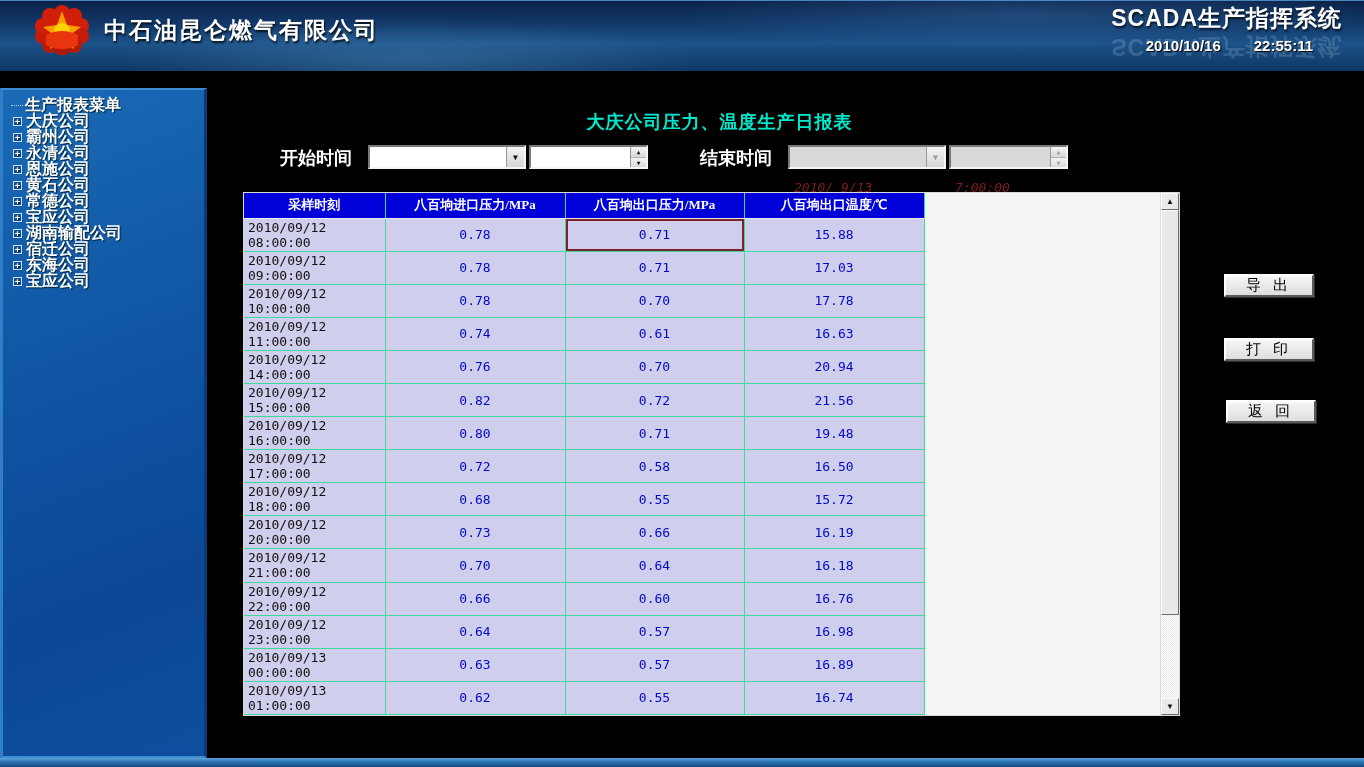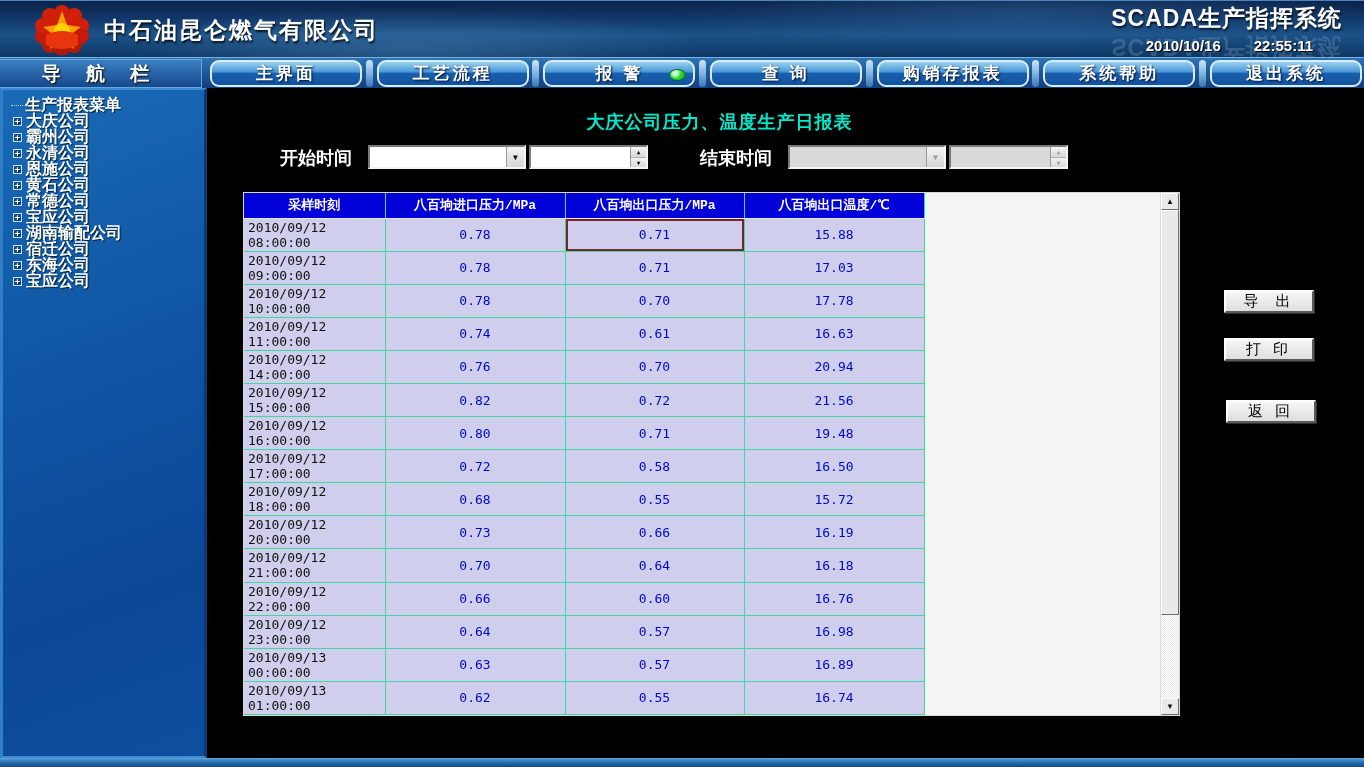--- a/index.html
+++ b/index.html
@@ -3,21 +3,21 @@
 <meta charset="utf-8">
 <style>
   * { margin:0; padding:0; box-sizing:border-box; }
   html,body { background:#000; }
   body { width:1364px; height:767px; position:relative; overflow:hidden;
          font-family:"Liberation Sans", sans-serif; }
 
   .screen { position:absolute; inset:0; width:1364px; height:767px; background:#000; }
 
   
-  .titlebar { position:absolute; left:0; top:0; width:1364px; height:57px;
+  .titlebar { position:absolute; left:0; top:0; width:1364px; height:71px;
     background:
       radial-gradient(ellipse 420px 60px at 30% 85%, rgba(90,150,200,.35), transparent 70%),
       radial-gradient(ellipse 500px 50px at 75% 20%, rgba(70,130,190,.30), transparent 70%),
       linear-gradient(180deg,#0b2248 0%, #123a6c 35%, #1c5288 60%, #0e3764 100%);
     border-top:1px solid #4a86c0; }
   .logo { position:absolute; left:34px; top:4px; width:56px; height:50px; }
   .company { position:absolute; left:104px; top:14px; color:#fff; font-size:23px;
     font-weight:bold; letter-spacing:2px; text-shadow:1px 2px 2px rgba(0,0,0,.8); }
   .sys-title { position:absolute; right:22px; top:2px; color:#fff; font-size:23px;
     font-weight:bold; letter-spacing:1px; text-shadow:1px 2px 2px rgba(0,0,0,.7); }
@@ -84,31 +84,31 @@
   .spin-btns { width:16px; display:flex; flex-direction:column; border-left:1px solid #9a9a9a; }
   .spin-btns span { flex:1; background:linear-gradient(180deg,#f4f4f4,#d8d8d8);
     font-size:6px; color:#111; display:flex; align-items:center; justify-content:center;
     cursor:pointer; border-bottom:1px solid #b0b0b0; }
   .spin-btns span:last-child { border-bottom:none; }
   .cmb-start-date { left:161px; width:158px; }
   .cmb-start-time { left:322px; width:119px; }
   .cmb-end-date   { left:581px; width:158px; }
   .cmb-end-time   { left:742px; width:119px; }
   .disabled { background:#d9d9d9; color:#8a8a8a; }
-  .disabled .combo-text, .disabled .spin-text { color:#000000;font-style:italic; }
+  .disabled .combo-text, .disabled .spin-text { color:#7f1d1d;font-style:italic; }
   .disabled .combo-btn, .disabled .spin-btns span { color:#9a9a9a; }
 
   
   .table-wrap { position:absolute; left:36px; top:104px; width:937px; height:524px;
     background:#f4f4f4; border:1px solid #d8d8d8; display:flex; }
   table { border-collapse:collapse; table-layout:fixed; width:680px; flex:0 0 auto;
     font-family:"DejaVu Sans Mono", monospace; }
   th { background:#0000d8; color:#fff; font-size:13px; font-weight:bold;
     height:25px; border-right:1px solid #3fd99f; border-bottom:1px solid #e8e8e8;
-    font-family:Liberation Mono, monospace; }
+    font-family:Liberation Serif, serif; }
   td { height:22.71px; background:#cfceec; font-size:13px; text-align:center;
     color:#0008c8; border-right:1px solid #3fd99f; border-bottom:1px solid #3fd99f;
     cursor:default; }
   td.ts { color:#101010; text-align:left; padding-left:4px; }
   col.c1{width:141px} col.c2{width:180px} col.c3{width:179px} col.c4{width:180px}
   td.selected { box-shadow:inset 0 0 0 2px #7a232d; }
   .grid-filler { flex:1; background:#f4f4f4; }
 
   
   .vscroll { flex:0 0 19px; display:flex; flex-direction:column;
@@ -123,21 +123,21 @@
     border:1px solid; border-color:#fdfdfd #6e6e6e #6e6e6e #fdfdfd; cursor:pointer; }
   .sb-space { flex:1; }
 
   
   .action-btn { position:absolute; left:1017px; width:90px; height:23px;
     background:linear-gradient(180deg,#f6f6f6,#dedede);
     border:2px solid; border-color:#ffffff #5a5a5a #5a5a5a #ffffff;
     color:#000; font-size:15px; letter-spacing:4px; text-align:center;
     display:flex; align-items:center; justify-content:center; cursor:pointer;
     box-shadow:1px 1px 0 #2e2e2e; }
-  .btn-export { top:202px;font-family:Liberation Mono, monospace; } .btn-print { top:250px; } .btn-back { top:312px; left:1019px; }
+  .btn-export { top:186px; } .btn-print { top:250px; } .btn-back { top:312px; left:1019px; }
 
   
   .bottombar { position:absolute; left:0; top:758px; width:1364px; height:9px;
     background:linear-gradient(180deg,#5ea2d8 0%, #2a74b4 45%, #14487e 100%); }
 </style>
 </head>
 <body>
 
 <div class="screen">
 
@@ -164,38 +164,20 @@
     </div>
     <div class="company">中石油昆仑燃气有限公司</div>
     <div class="sys-reflection">SCADA生产指挥系统</div>
     <div class="sys-title">SCADA生产指挥系统</div>
     <div class="tb-datetime">
       <span>2010/10/16</span>
       <span>22:55:11</span>
     </div>
   </header>
 
-  <nav class="navbar">
-    <div class="nav-label">导 航 栏</div>
-    <div class="nav-buttons" id="nav-buttons">
-        <div class="nav-btn">主界面</div>
-        <div class="nav-sep"></div>
-        <div class="nav-btn">工艺流程</div>
-        <div class="nav-sep"></div>
-        <div class="nav-btn">报  警<span class="nav-dot"></span></div>
-        <div class="nav-sep"></div>
-        <div class="nav-btn">查  询</div>
-        <div class="nav-sep"></div>
-        <div class="nav-btn">购销存报表</div>
-        <div class="nav-sep"></div>
-        <div class="nav-btn">系统帮助</div>
-        <div class="nav-sep"></div>
-        <div class="nav-btn">退出系统</div>
-      </div>
-  </nav>
 
   <aside class="sidebar">
     <ul class="tree" id="tree">
       <li class="tree-root">
         <span class="dots"></span>
         <span>生产报表菜单</span>
       </li>
     <li class="tree-item">
           <span class="plusbox">+</span>
           <span>大庆公司</span>

